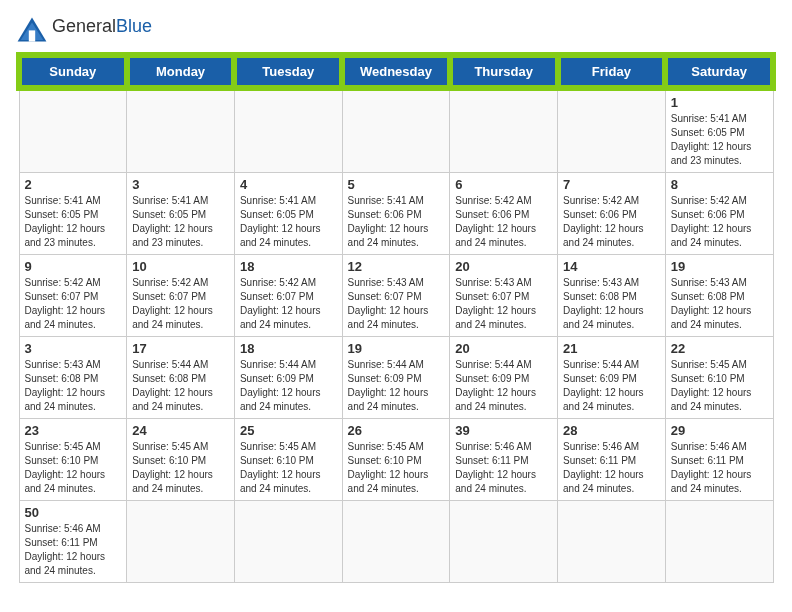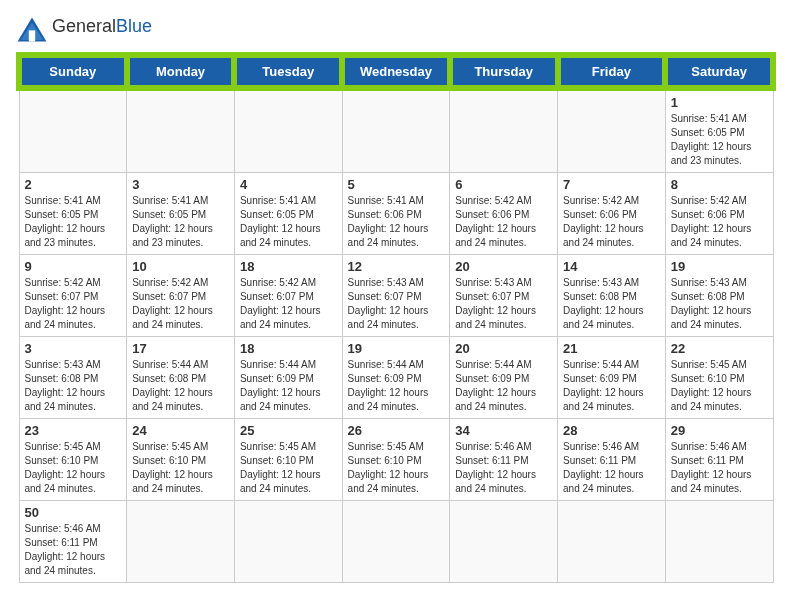--- a/index.html
+++ b/index.html
@@ -232,21 +232,21 @@
         </td>
         <td>
           <span class="day-number">25</span>
           <div class="day-info">Sunrise: 5:45 AM<br>Sunset: 6:10 PM<br>Daylight: 12 hours and 24 minutes.</div>
         </td>
         <td>
           <span class="day-number">26</span>
           <div class="day-info">Sunrise: 5:45 AM<br>Sunset: 6:10 PM<br>Daylight: 12 hours and 24 minutes.</div>
         </td>
         <td>
-          <span class="day-number">34</span>
+          <span class="day-number">39</span>
           <div class="day-info">Sunrise: 5:46 AM<br>Sunset: 6:11 PM<br>Daylight: 12 hours and 24 minutes.</div>
         </td>
         <td>
           <span class="day-number">28</span>
           <div class="day-info">Sunrise: 5:46 AM<br>Sunset: 6:11 PM<br>Daylight: 12 hours and 24 minutes.</div>
         </td>
         <td>
           <span class="day-number">29</span>
           <div class="day-info">Sunrise: 5:46 AM<br>Sunset: 6:11 PM<br>Daylight: 12 hours and 24 minutes.</div>
         </td>

